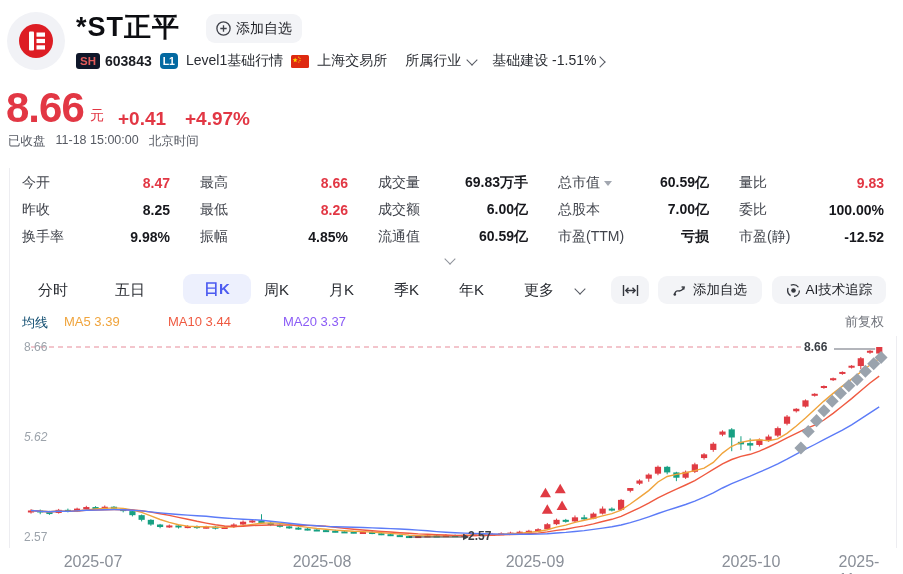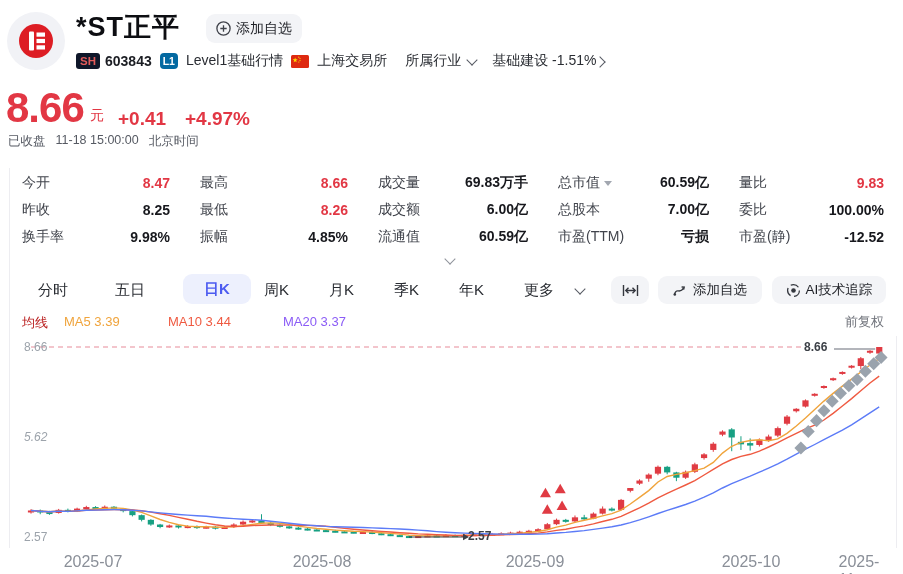--- a/index.html
+++ b/index.html
@@ -207,21 +207,21 @@
     <span>添加自选</span>
   </div>
   <div class="abs pill tool" style="left:772px;width:114px;">
     <svg width="15" height="15" viewBox="0 0 15 15">
       <circle cx="7.5" cy="7.5" r="5.9" fill="none" stroke="#34373e" stroke-width="1.3" stroke-dasharray="8.5 3.6"></circle>
       <circle cx="7.5" cy="7.5" r="2.3" fill="#34373e"></circle>
     </svg>
     <span>AI技术追踪</span>
   </div>
 
-  <div class="abs ma" style="left:22px;color:#b91c1c;">均线</div>
+  <div class="abs ma" style="left:22px;color:#0c4a6e;">均线</div>
   <div class="abs ma" style="left:64px;color:#f0a43c;">MA5 3.39</div>
   <div class="abs ma" style="left:168px;color:#ef5a41;">MA10 3.44</div>
   <div class="abs ma" style="left:283px;color:#8b5cf6;">MA20 3.37</div>
   <div class="abs adjust">前复权</div>
 
   <div class="abs vline" style="left:9px;top:168px;height:380px;"></div>
   <div class="abs vline" style="left:896px;top:336px;height:212px;"></div>
 
   <svg id="kchart" class="abs" style="left:0;top:336px;" width="903" height="212" viewBox="0 0 903 212">
       <line x1="31" y1="11" x2="802" y2="11" stroke="#f0b3bc" stroke-width="1.6" stroke-dasharray="5 4"></line>

